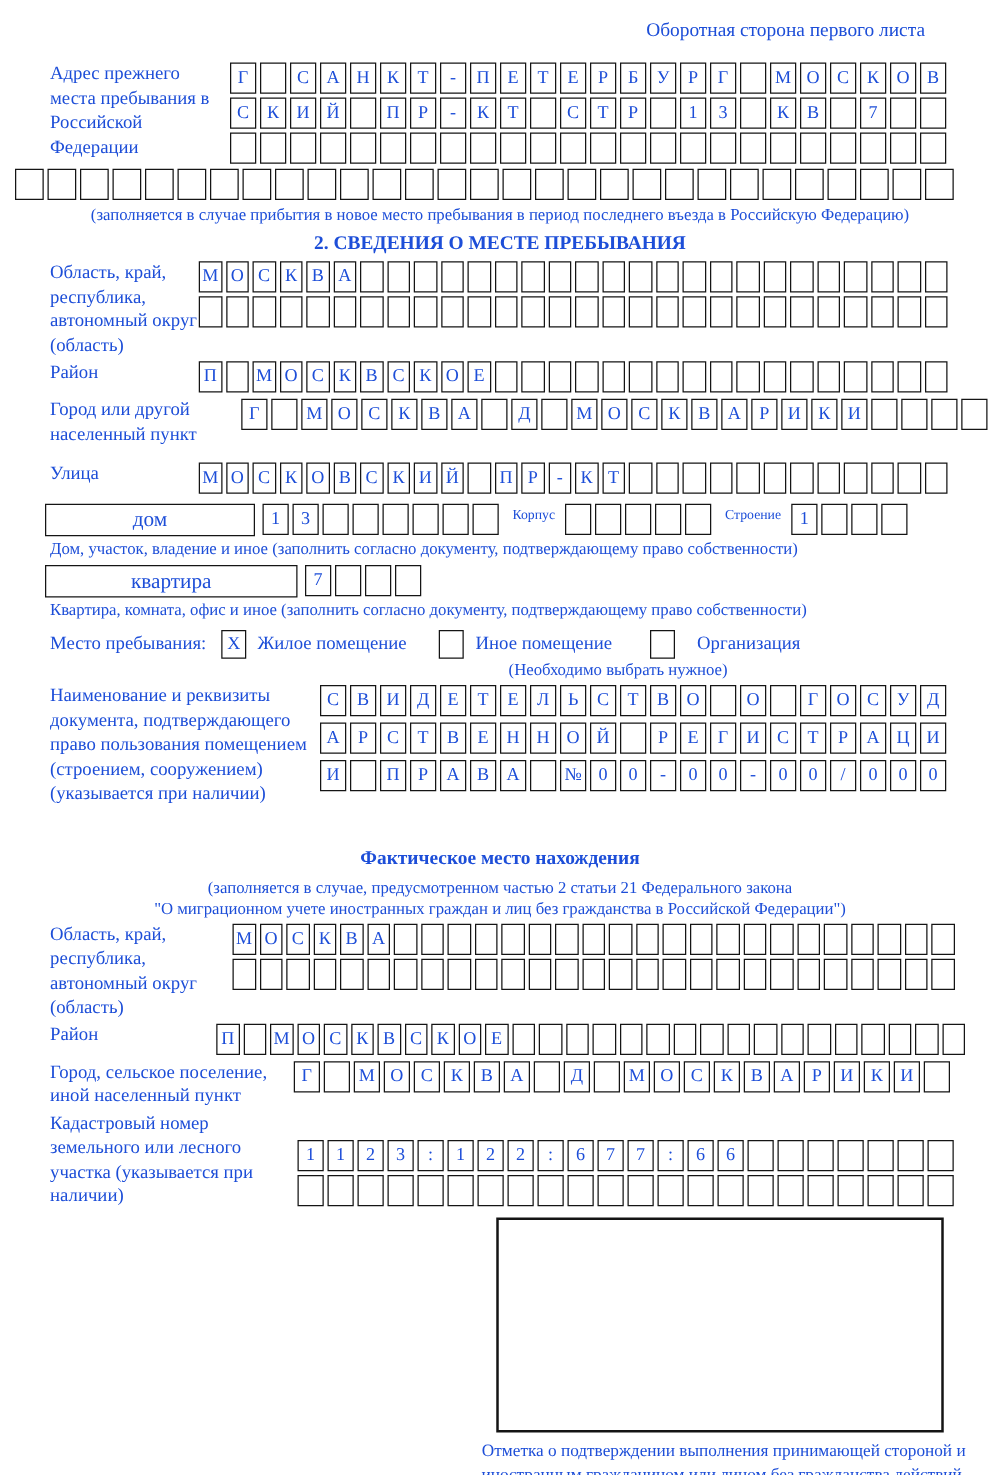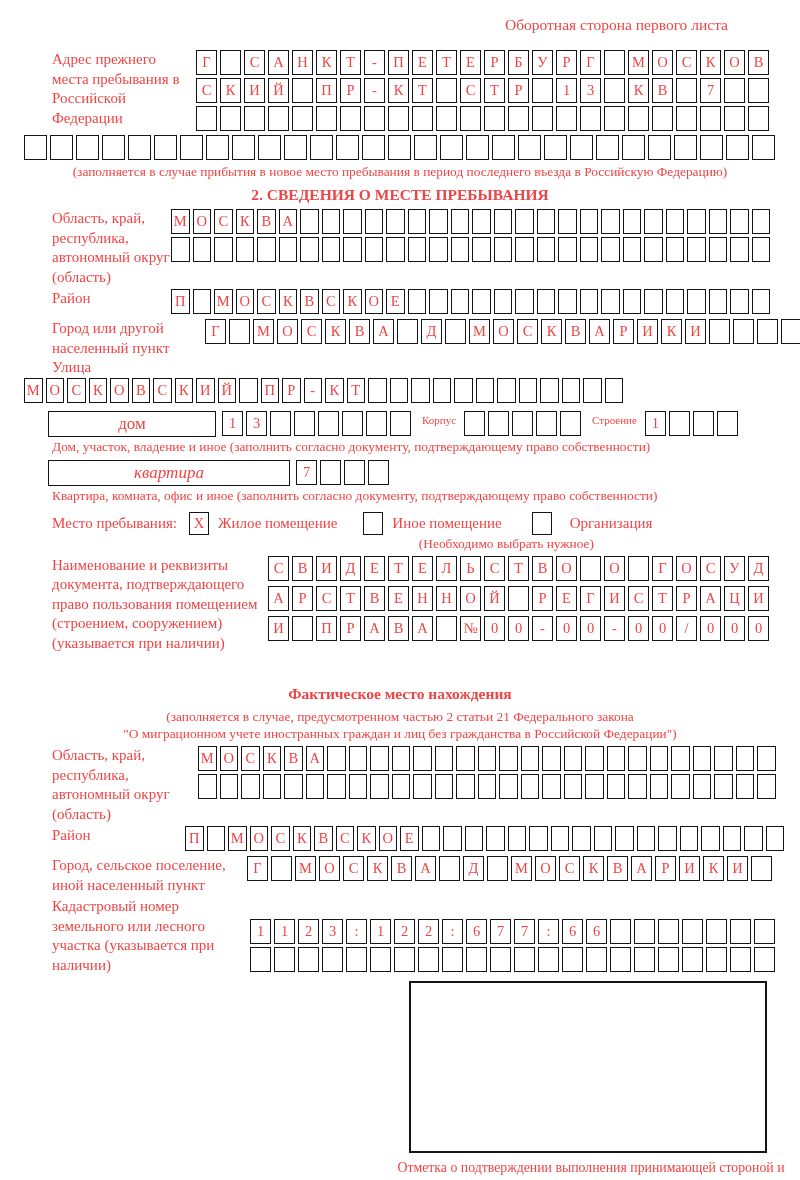--- a/index.html
+++ b/index.html
@@ -1,19 +1,19 @@
 <!DOCTYPE html>
 <html><head>
 <meta charset="utf-8">
 <style>
   html,body{margin:0;padding:0;background:#fff;}
   .page{
-    position:relative;width:800px;height:1180px;background:#fff;color:#ef4444;
+    position:relative;width:800px;height:1180px;background:#fff;color:#1d4ed8;
     font-family:"Liberation Serif","DejaVu Serif",serif;overflow:hidden;box-sizing:border-box;
-    padding:0 24px;
+    padding:0 12px;
   }
   .note{ text-align:right;padding:16px 48px 0 0;font-size:15.5px; }
   
   .brow{display:flex;margin-bottom:3px;}
   .cell{
     flex:none;display:inline-flex;align-items:center;justify-content:center;
     width:18.5px;height:25px;margin-right:3px;border:1.6px solid #141414;
     box-sizing:border-box;font-size:14.5px;line-height:1;background:#fff;
   }
   .brow.w .cell{width:21px;}
@@ -297,21 +297,21 @@
           <span class="cell">К</span>
           <span class="cell">И</span>
           <span class="cell"></span>
           <span class="cell"></span>
           <span class="cell"></span>
           <span class="cell"></span>
         </div>
     </div>
   </div>
 
-  <div class="f" style="margin-top:0;flex-direction:column;">
+  <div class="f" style="margin-top:12px;">
     <div class="flabel" style="width:147px;">Улица</div>
     <div class="rows">
       <div class="brow">
           <span class="cell">М</span>
           <span class="cell">О</span>
           <span class="cell">С</span>
           <span class="cell">К</span>
           <span class="cell">О</span>
           <span class="cell">В</span>
           <span class="cell">С</span>
@@ -364,21 +364,21 @@
     <div class="brow w" style="margin-bottom:0;">
         <span class="cell">1</span>
         <span class="cell"></span>
         <span class="cell"></span>
         <span class="cell"></span>
       </div>
   </div>
   <div class="caption indent">Дом, участок, владение и иное (заполнить согласно документу, подтверждающему право собственности)</div>
 
   <div class="inline-row">
-    <div class="named-box" style="width:242px;font-style:italic;">квартира</div>
+    <div class="named-box" style="width:202px;">квартира</div>
     <div class="brow w" style="margin-left:6px;margin-bottom:0;">
         <span class="cell">7</span>
         <span class="cell"></span>
         <span class="cell"></span>
         <span class="cell"></span>
       </div>
   </div>
   <div class="caption indent">Квартира, комната, офис и иное (заполнить согласно документу, подтверждающему право собственности)</div>
 
   <div class="stay">

